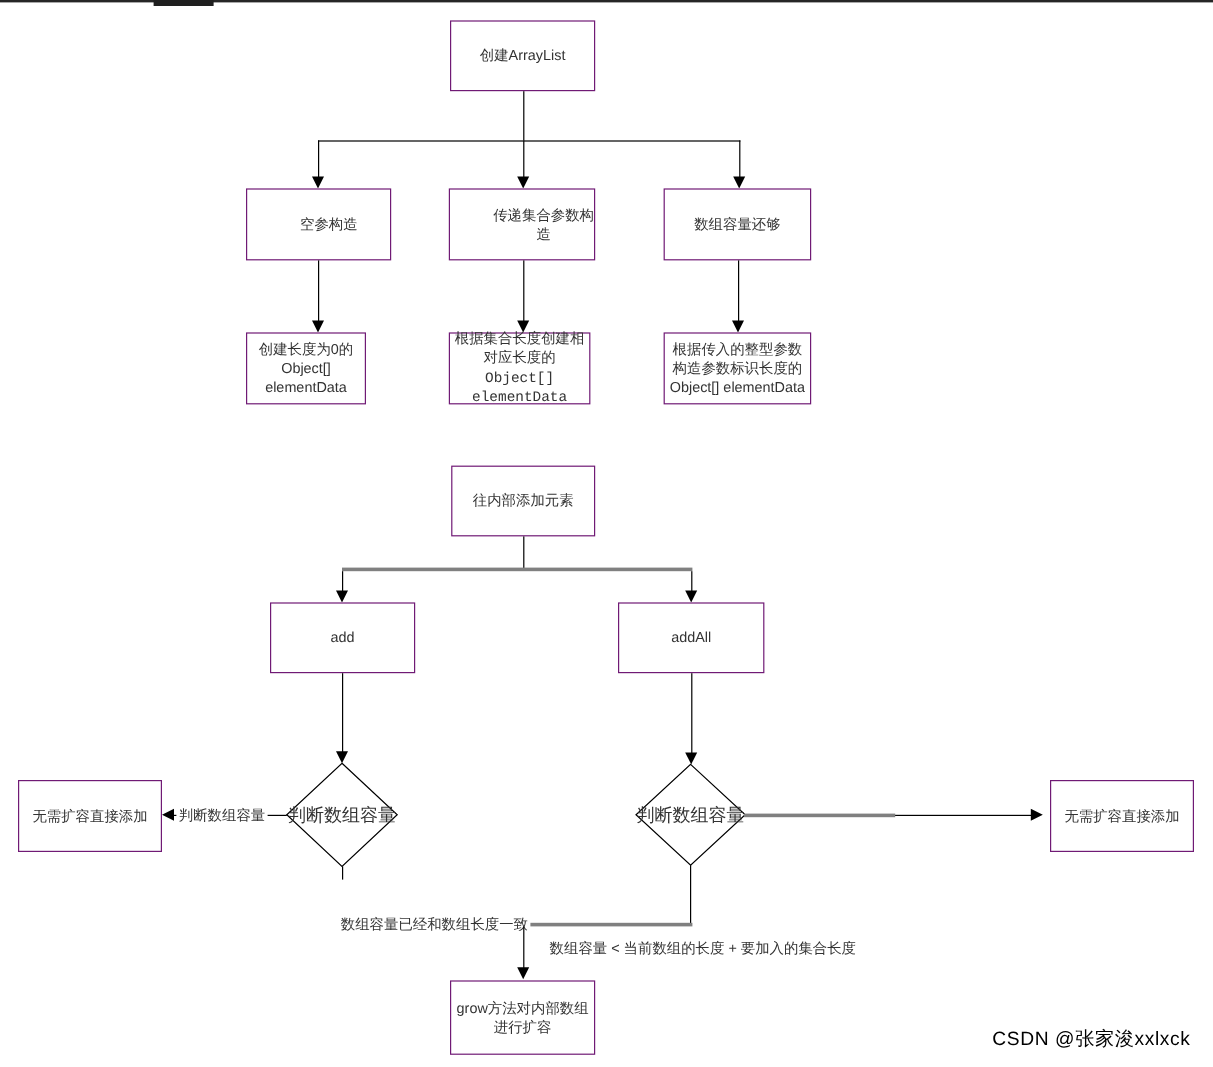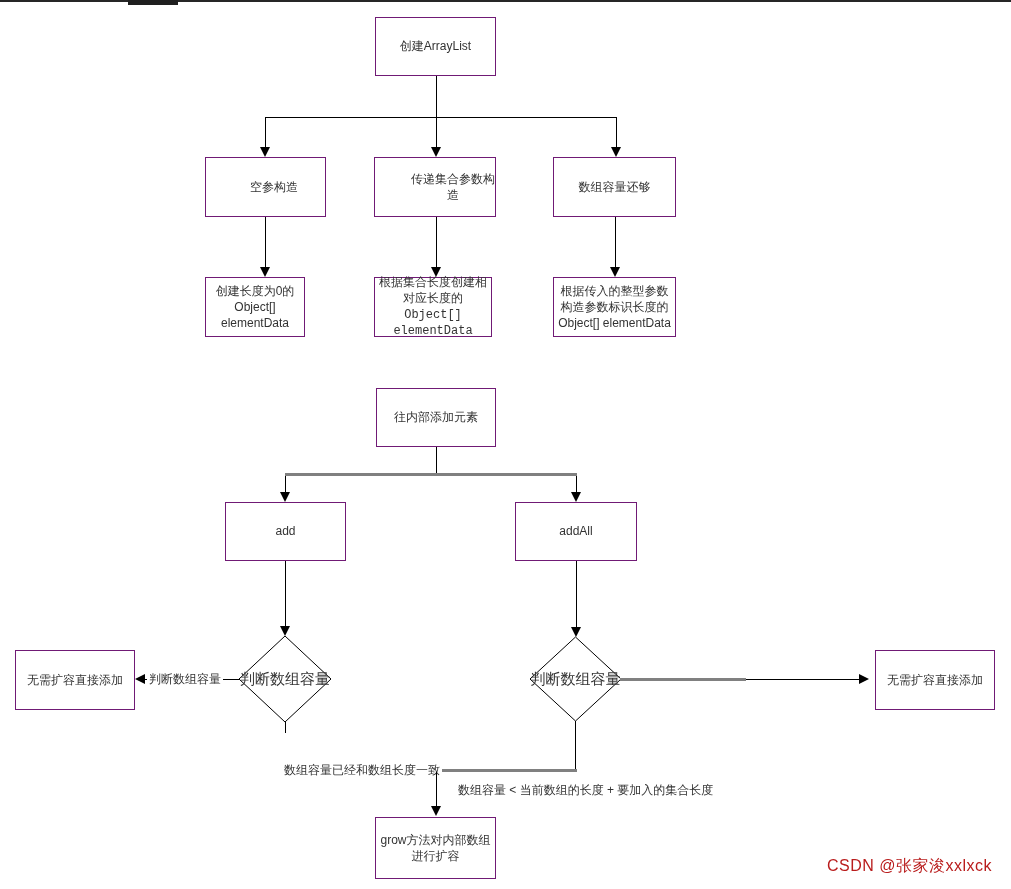--- a/index.html
+++ b/index.html
@@ -26,21 +26,21 @@
   .hline{position:absolute;height:1px;background:#000;}
   .grayline{position:absolute;background:#808080;}
   .arr-d{position:absolute;width:0;height:0;border-left:5px solid transparent;border-right:5px solid transparent;border-top:10px solid #000;}
   .arr-l{position:absolute;width:0;height:0;border-top:5px solid transparent;border-bottom:5px solid transparent;border-right:10px solid #000;}
   .arr-r{position:absolute;width:0;height:0;border-top:5px solid transparent;border-bottom:5px solid transparent;border-left:10px solid #000;}
   .edge-label{
     position:absolute;background:#ffffff;font-size:12px;line-height:1.2;
     padding:0 2px;white-space:nowrap;color:#333;
   }
   .watermark{
-    position:absolute;right:19px;top:856px;font-size:16px;color:#b91c1c;
+    position:absolute;right:19px;top:856px;font-size:16px;color:#000000;
     letter-spacing:0.5px;white-space:nowrap;
   }
 </style>
 </head>
 <body>
 
 <div class="canvas">
 
   <div class="topbar"></div>
   <div class="topbar-blob"></div>

